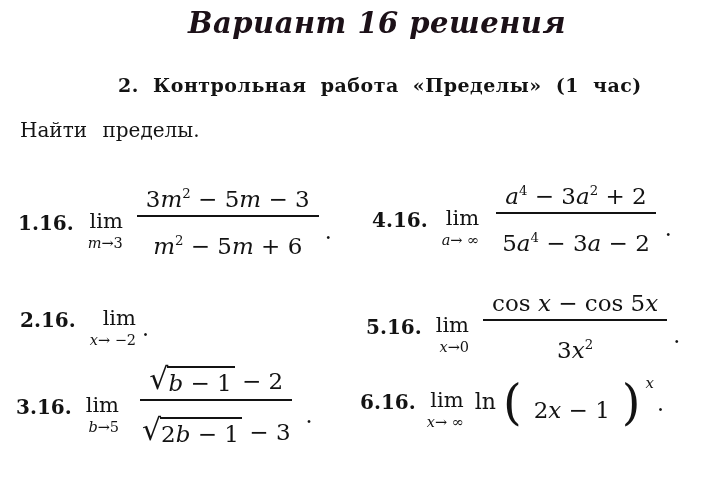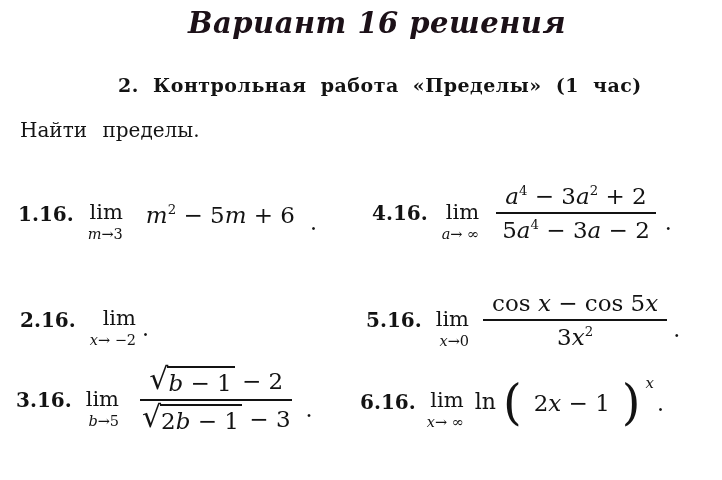--- a/index.html
+++ b/index.html
@@ -73,21 +73,21 @@
     flex-direction: column;
     align-items: center;
     font-size: 23px;
     line-height: 1.15;
     text-align: center;
   }
   .frac .num {
     padding: 0 9px 3px;
     border-bottom: 2px solid #131313;
   }
-  .frac .den { padding: 3px 9px 0; }
+  .frac .den { padding: 16px 9px 0; }
   sup {
     font-size: 0.58em;
     line-height: 0;
     vertical-align: super;
   }
   i { font-style: italic; }
   .sqrt { display: inline-flex; align-items: flex-start; }
   .sqrt .sym {
     font-size: 1.3em;
     line-height: 0.9;
@@ -131,20 +131,21 @@
 
   <div class="instruction">Найти пределы.</div>
 
   <div class="problem" style="left:18px; top:186px;">
     <span class="pnum">1.16.</span>
     <span class="lim">
       <span class="lim-word">lim</span>
       <span class="lim-under"><i>m</i>→3</span>
     </span>
     <span class="frac">
+      <span class="num">3<i>m</i><sup>2</sup> − 5<i>m</i> − 3</span>
       <span class="den"><i>m</i><sup>2</sup> − 5<i>m</i> + 6</span>
     </span>
     <span class="endmark">.</span>
   </div>
 
   <div class="problem" style="left:372px; top:183px;">
     <span class="pnum">4.16.</span>
     <span class="lim">
       <span class="lim-word">lim</span>
       <span class="lim-under"><i>a</i>→ ∞</span>

